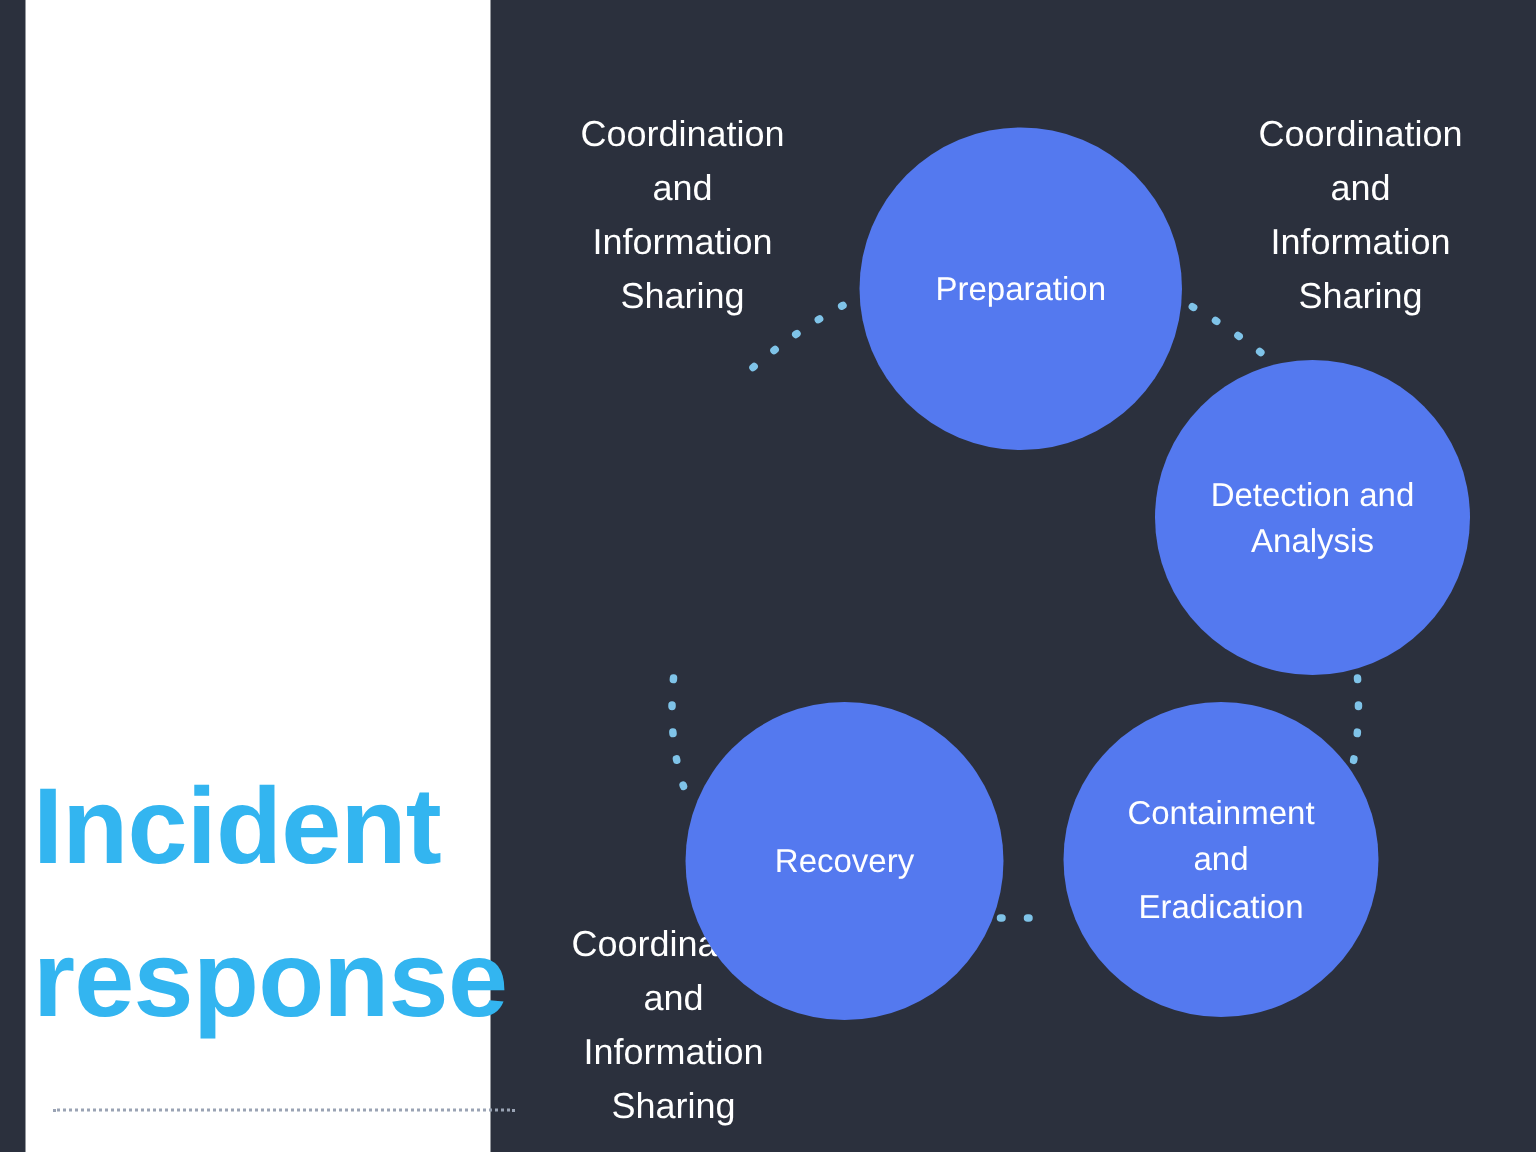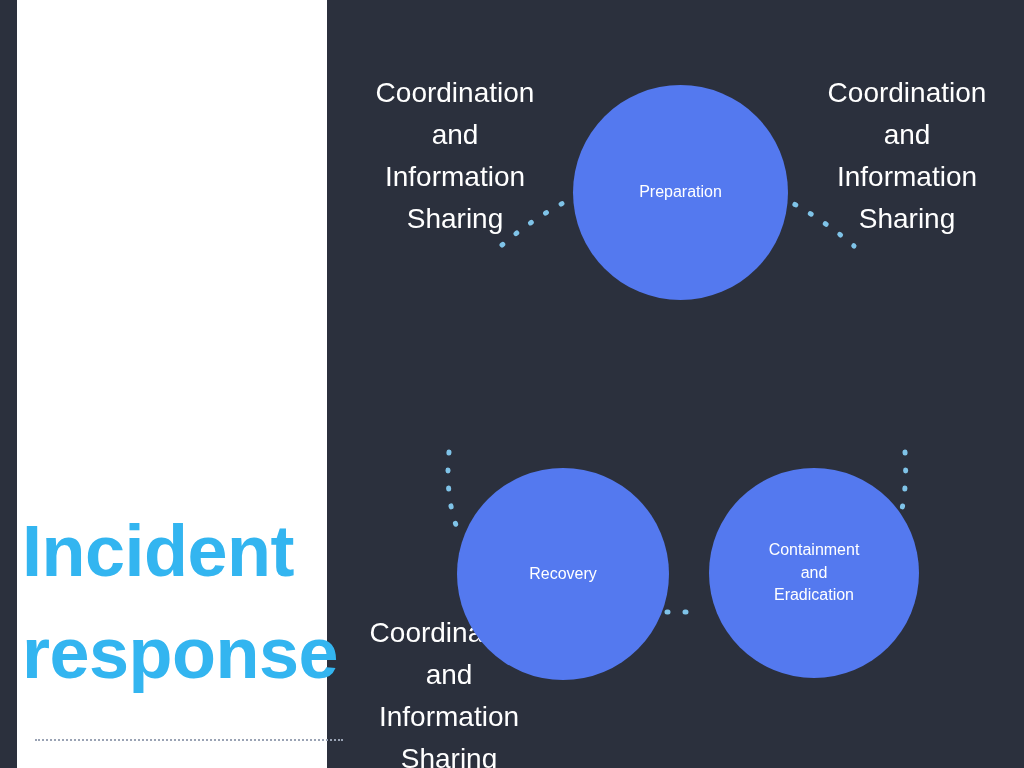--- a/index.html
+++ b/index.html
@@ -71,31 +71,31 @@
 
   .node-circle {
     position: absolute;
     border-radius: 50%;
     background: #5479ef;
     display: flex;
     align-items: center;
     justify-content: center;
     text-align: center;
     color: #ffffff;
-    font-size: 16px;
+    font-size: 22px;
     line-height: 1.42;
     white-space: pre-line;
     box-sizing: border-box;
     z-index: 3;
   }
 
   .side-label {
     position: absolute;
     color: #ffffff;
-    font-size: 28px;
+    font-size: 24px;
     line-height: 1.5;
     text-align: center;
     white-space: pre-line;
     z-index: 2;
   }
 
   .connector {
     position: absolute;
     z-index: 1;
   }
@@ -161,20 +161,24 @@
 
     <div class="side-label" style="left:22px; top:612px; width:200px;">Coordination
 and
 Information
 Sharing</div>
 
     <div class="node-circle" style="left:246px; top:85px; width:215px; height:215px;">
       <span>Preparation</span>
     </div>
 
+    <div class="node-circle" style="left:443px; top:240px; width:210px; height:210px;">
+      <span>Detection and
+Analysis</span>
+    </div>
 
     <div class="node-circle" style="left:382px; top:468px; width:210px; height:210px;">
       <span>Containment
 and
 Eradication</span>
     </div>
 
     <div class="node-circle" style="left:130px; top:468px; width:212px; height:212px;">
       <span>Recovery</span>
     </div>

